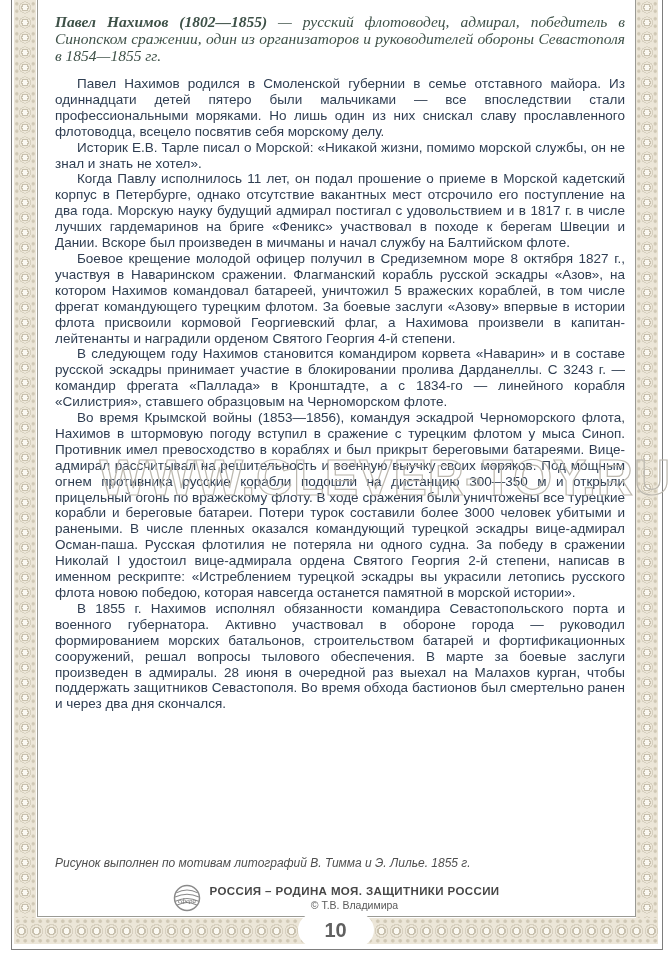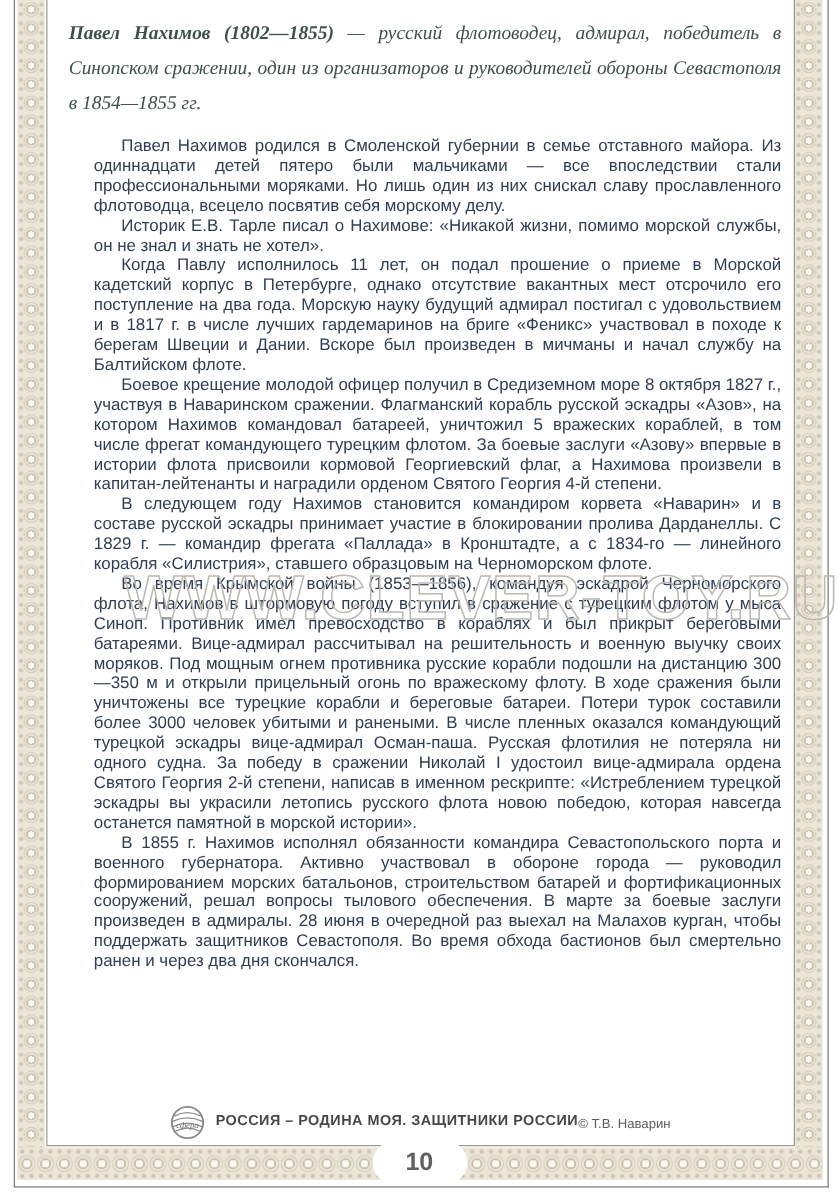--- a/index.html
+++ b/index.html
@@ -44,39 +44,39 @@
     width:76px; height:34px; background:#ffffff; border-radius:17px;
     display:flex; align-items:center; justify-content:center;
   }
   .page-number-badge span{
     font-size:20px; font-weight:bold; color:var(--page-number,#606060);
   }
   
   .content{position:absolute; left:55px; top:0; width:570px;}
   .header{
     margin:13px 0 0 0; font-family:"Liberation Serif", serif; font-style:italic;
-    font-size:15.5px; line-height:28px; color:var(--header-text,#3e5148);
+    font-size:15.5px; line-height:17px; color:var(--header-text,#3e5148);
     text-align:justify;
   }
   .header .lead{font-weight:bold;}
-  .article{margin-top:12px; height:788px; overflow:hidden;margin-left:20px;}
+  .article{margin-top:12px; height:788px; overflow:hidden;}
   .article p{
     margin:0; text-indent:22px; text-align:justify;
     font-size:13.5px; line-height:15.9px; color:var(--body-text,#2f3e52);
   }
   .caption{
     position:absolute; left:55px; top:856px; width:570px; margin:0;
     font-style:italic; font-size:12px; color:var(--caption-text,#4e4e4e);
   }
   .footer{
     position:absolute; left:12px; top:884px; width:648px;
     display:flex; align-items:center; justify-content:center; gap:9px;
   }
   .footer .logo{flex:0 0 auto; display:block;}
-  .footer .ftext{display:flex; flex-direction:row; align-items:flex-start;}
+  .footer .ftext{display:flex; flex-direction:column; align-items:center;}
   .series-title{
     font-size:11.5px; font-weight:bold; letter-spacing:.4px;
     color:var(--footer-text,#474747); white-space:nowrap;
   }
   .copyright{font-size:10.5px; color:var(--copyright-text,#5a5a5a); margin-top:2px;}
   
   .watermark{
     position:absolute; left:0; top:449px; width:671px; text-align:right;
     font-weight:bold; font-size:50px; line-height:58px; letter-spacing:1px;
     color:rgba(255,255,255,0); -webkit-text-stroke:1.2px var(--watermark-stroke,#bcb8af);
@@ -94,39 +94,40 @@
   <div class="inner-frame"></div>
   <div class="lace lace-v lace-left"></div>
   <div class="lace lace-v lace-right"></div>
   <div class="lace lace-bottom"></div>
 
   <div class="content">
     <p class="header"><span class="lead">Павел Нахимов (1802—1855)</span><span> — русский флотоводец, адмирал, победитель в Синопском сражении, один из организаторов и руководителей обороны Севастополя в 1854—1855 гг.</span></p>
 
     <div class="article">
         <p>Павел Нахимов родился в Смоленской губернии в семье отставного майора. Из одиннадцати детей пятеро были мальчиками — все впоследствии стали профессиональными моряками. Но лишь один из них снискал славу прославленного флотоводца, всецело посвятив себя морскому делу.</p>
-        <p>Историк Е.В. Тарле писал о Нахимове: «Никакой жизни, помимо морской службы, он не знал и знать не хотел».</p>
+        <p>Историк Е.В. Тарле писал о Морской: «Никакой жизни, помимо морской службы, он не знал и знать не хотел».</p>
         <p>Когда Павлу исполнилось 11 лет, он подал прошение о приеме в Морской кадетский корпус в Петербурге, однако отсутствие вакантных мест отсрочило его поступление на два года. Морскую науку будущий адмирал постигал с удовольствием и в 1817 г. в числе лучших гардемаринов на бриге «Феникс» участвовал в походе к берегам Швеции и Дании. Вскоре был произведен в мичманы и начал службу на Балтийском флоте.</p>
         <p>Боевое крещение молодой офицер получил в Средиземном море 8 октября 1827 г., участвуя в Наваринском сражении. Флагманский корабль русской эскадры «Азов», на котором Нахимов командовал батареей, уничтожил 5 вражеских кораблей, в том числе фрегат командующего турецким флотом. За боевые заслуги «Азову» впервые в истории флота присвоили кормовой Георгиевский флаг, а Нахимова произвели в капитан-лейтенанты и наградили орденом Святого Георгия 4-й степени.</p>
-        <p>В следующем году Нахимов становится командиром корвета «Наварин» и в составе русской эскадры принимает участие в блокировании пролива Дарданеллы. С 1829 г. — командир фрегата «Паллада» в Кронштадте, а с 1834-го — линейного корабля «Силистрия», ставшего образцовым на Черноморском флоте.</p>
+        <p>В следующем году Нахимов становится командиром корвета «Наварин» и в составе русской эскадры принимает участие в блокировании пролива Дарданеллы. С 3243 г. — командир фрегата «Паллада» в Кронштадте, а с 1834-го — линейного корабля «Силистрия», ставшего образцовым на Черноморском флоте.</p>
         <p>Во время Крымской войны (1853—1856), командуя эскадрой Черноморского флота, Нахимов в штормовую погоду вступил в сражение с турецким флотом у мыса Синоп. Противник имел превосходство в кораблях и был прикрыт береговыми батареями. Вице-адмирал рассчитывал на решительность и военную выучку своих моряков. Под мощным огнем противника русские корабли подошли на дистанцию 300—350 м и открыли прицельный огонь по вражескому флоту. В ходе сражения были уничтожены все турецкие корабли и береговые батареи. Потери турок составили более 3000 человек убитыми и ранеными. В числе пленных оказался командующий турецкой эскадры вице-адмирал Осман-паша. Русская флотилия не потеряла ни одного судна. За победу в сражении Николай I удостоил вице-адмирала ордена Святого Георгия 2-й степени, написав в именном рескрипте: «Истреблением турецкой эскадры вы украсили летопись русского флота новою победою, которая навсегда останется памятной в морской истории».</p>
         <p>В 1855 г. Нахимов исполнял обязанности командира Севастопольского порта и военного губернатора. Активно участвовал в обороне города — руководил формированием морских батальонов, строительством батарей и фортификационных сооружений, решал вопросы тылового обеспечения. В марте за боевые заслуги произведен в адмиралы. 28 июня в очередной раз выехал на Малахов курган, чтобы поддержать защитников Севастополя. Во время обхода бастионов был смертельно ранен и через два дня скончался.</p>
       </div>
   </div>
 
+  <p class="caption">Рисунок выполнен по мотивам литографий В. Тимма и Э. Лилье. 1855 г.</p>
 
   <div class="footer">
     <svg class="logo" width="28" height="28" viewBox="0 0 30 30">
       <circle cx="15" cy="15" r="13.4" fill="none" stroke="#8a8a8a" stroke-width="1.6"></circle>
       <path d="M3.5 9.5 Q15 3.5 26.5 9.5 M2.2 14 Q15 8 27.8 14 M2.6 18.5 Q15 12.5 27.4 18.5 M4.5 22.5 Q15 17 25.5 22.5" fill="none" stroke="#8a8a8a" stroke-width="1.1"></path>
       <text x="15" y="20" font-size="7.5" font-style="italic" fill="#6e6e6e" text-anchor="middle" font-family="Liberation Serif, serif">сфера</text>
     </svg>
     <div class="ftext">
       <span class="series-title">РОССИЯ – РОДИНА МОЯ. ЗАЩИТНИКИ РОССИИ</span>
-      <span class="copyright">© Т.В. Наварин</span>
+      <span class="copyright">© Т.В. Владимира</span>
     </div>
   </div>
 
   <div class="watermark">WWW.CLEVER-TOY.RU</div>
 
   <div class="page-number-badge">
     <span>10</span>
   </div>
 
 </div>

